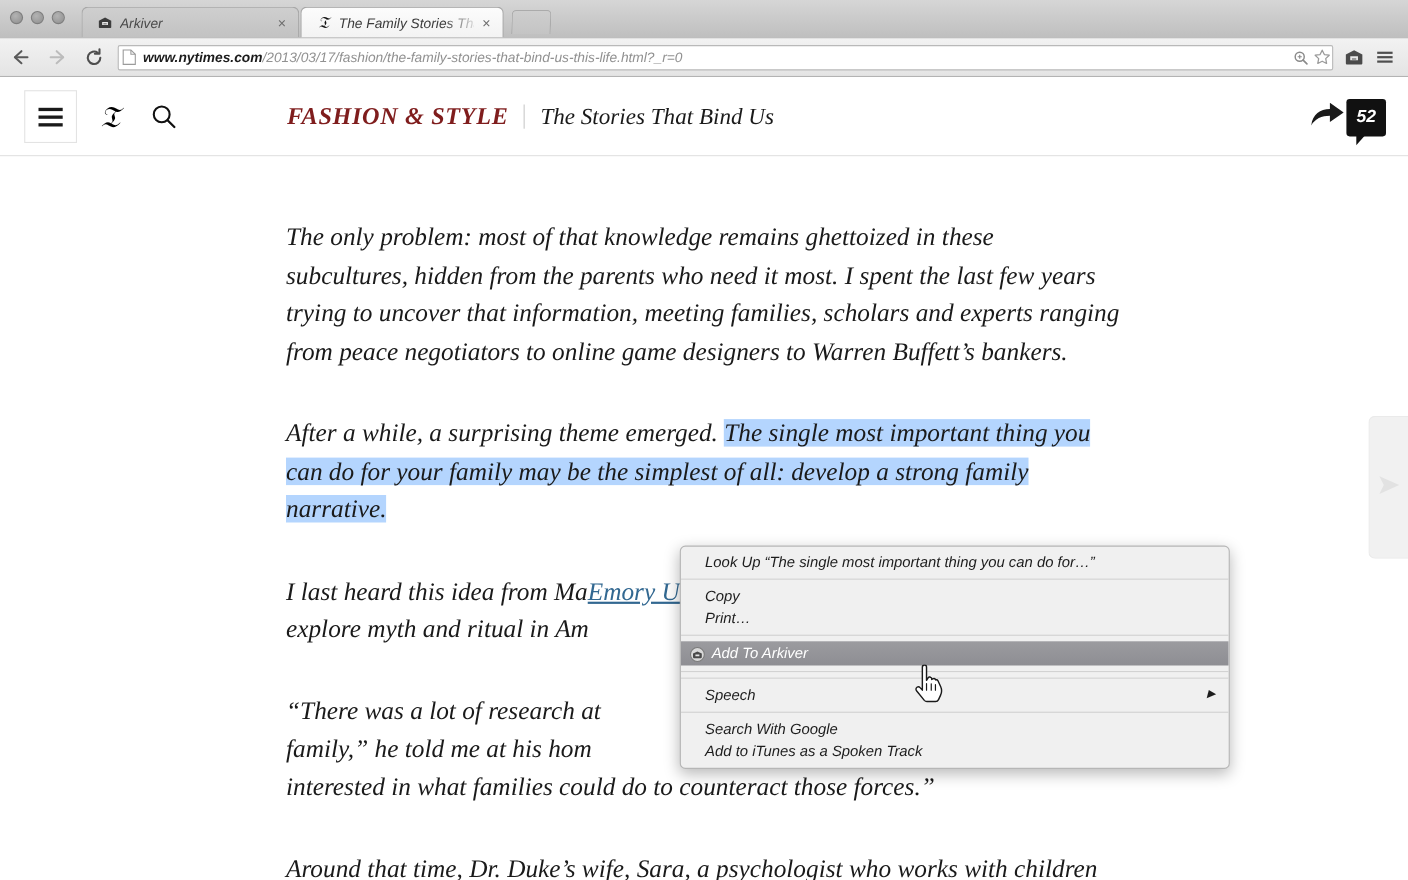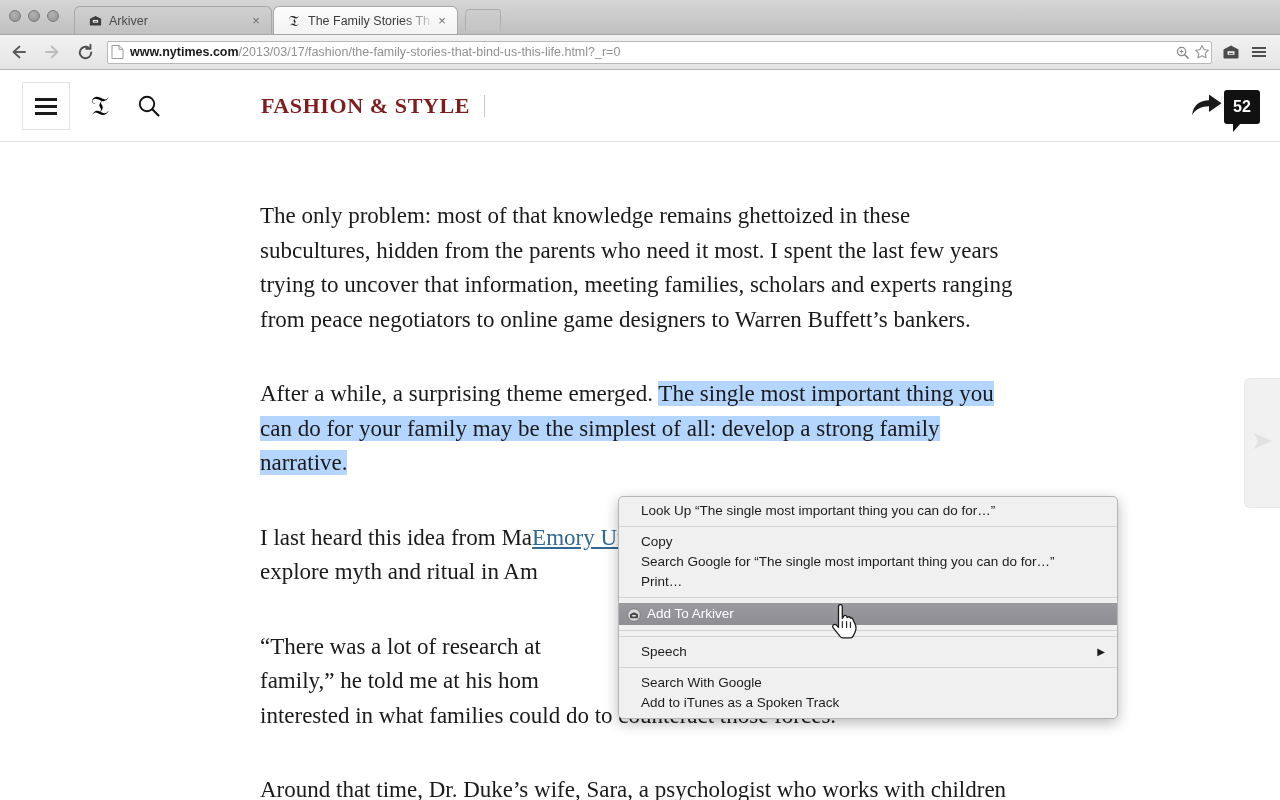--- a/index.html
+++ b/index.html
@@ -4,21 +4,21 @@
 <style>
   * { box-sizing: border-box; margin: 0; padding: 0; }
   html, body {
     width: 1280px; height: 800px;
     overflow: hidden;
     background: #fff;
     font-family: "Liberation Sans", sans-serif;
   }
 
   
-  #browser-window { position: relative; width: 1180px; height: 800px; }
+  #browser-window { position: relative; width: 1180px; height: 800px; font-style: italic; }
 
   #tab-strip {
     position: absolute; top: 0; left: 0; width: 1280px; height: 35px;
     background: linear-gradient(to bottom, #d6d6d6 0%, #c8c8c8 60%, #bfbfbf 100%);
     border-bottom: 1px solid #a5a5a5;
   }
 
   .traffic-lights {
     position: absolute; left: 9px; top: 10px;
     display: flex; gap: 7px; align-items: center;
@@ -312,20 +312,21 @@
       </div>
       <div id="nyt-logo-mark">𝔗</div>
       <div id="search-button">
         <svg width="26" height="26" viewBox="0 0 26 26">
           <circle cx="11" cy="11" r="7.2" fill="none" stroke="#111" stroke-width="1.9"></circle>
           <path d="M16.3 16.3 L22.5 22.5" stroke="#111" stroke-width="2.1" stroke-linecap="round"></path>
         </svg>
       </div>
       <div id="section-kicker">FASHION &amp; STYLE</div>
       <div id="header-divider"></div>
+      <div id="article-kicker">The Stories That Bind Us</div>
 
       <div id="header-right">
         <div>
           <svg width="34" height="28" viewBox="0 0 34 28">
             <path d="M2 24 C3.5 13.5 10 9.5 19 9.2 L19 3.5 L31.5 12.3 L19 21 L19 15.2 C11.5 15.2 5.5 18 2 24 Z" fill="#1a1a1a"></path>
           </svg>
         </div>
         <div id="comment-badge">
           <span>52</span>
         </div>
@@ -349,21 +350,20 @@
         <svg width="26" height="24" viewBox="0 0 26 24">
           <path d="M4 4 L22 12 L4 20 L8 12 Z" fill="#e2e2e2"></path>
         </svg>
       </span>
     </div>
 
     <div id="context-menu">
       <div class="menu-item">Look Up “The single most important thing you can do for…”</div>
       <div class="menu-sep"></div>
       <div class="menu-item">Copy</div>
-      <div class="menu-item">Search Google for “The single most important thing you can do for…”</div>
       <div class="menu-item">Print…</div>
       <div class="menu-sep"></div>
       <div class="menu-item highlighted">
         <span class="menu-arkiver-icon">
           <svg width="14" height="14" viewBox="0 0 14 14">
             <circle cx="7" cy="7" r="6.3" fill="#d9d9d9" stroke="#7b7b7b" stroke-width="1"></circle>
             <path d="M3 6.2 L7 4.2 L11 6.2 L11 9.6 C11 10 10.7 10.3 10.3 10.3 L3.7 10.3 C3.3 10.3 3 10 3 9.6 Z" fill="#4a4a4a"></path>
             <path d="M5.2 6.9 L8.8 6.9 L8.8 8.6 L5.2 8.6 Z" fill="#e4e4e4"></path>
           </svg>
         </span>

